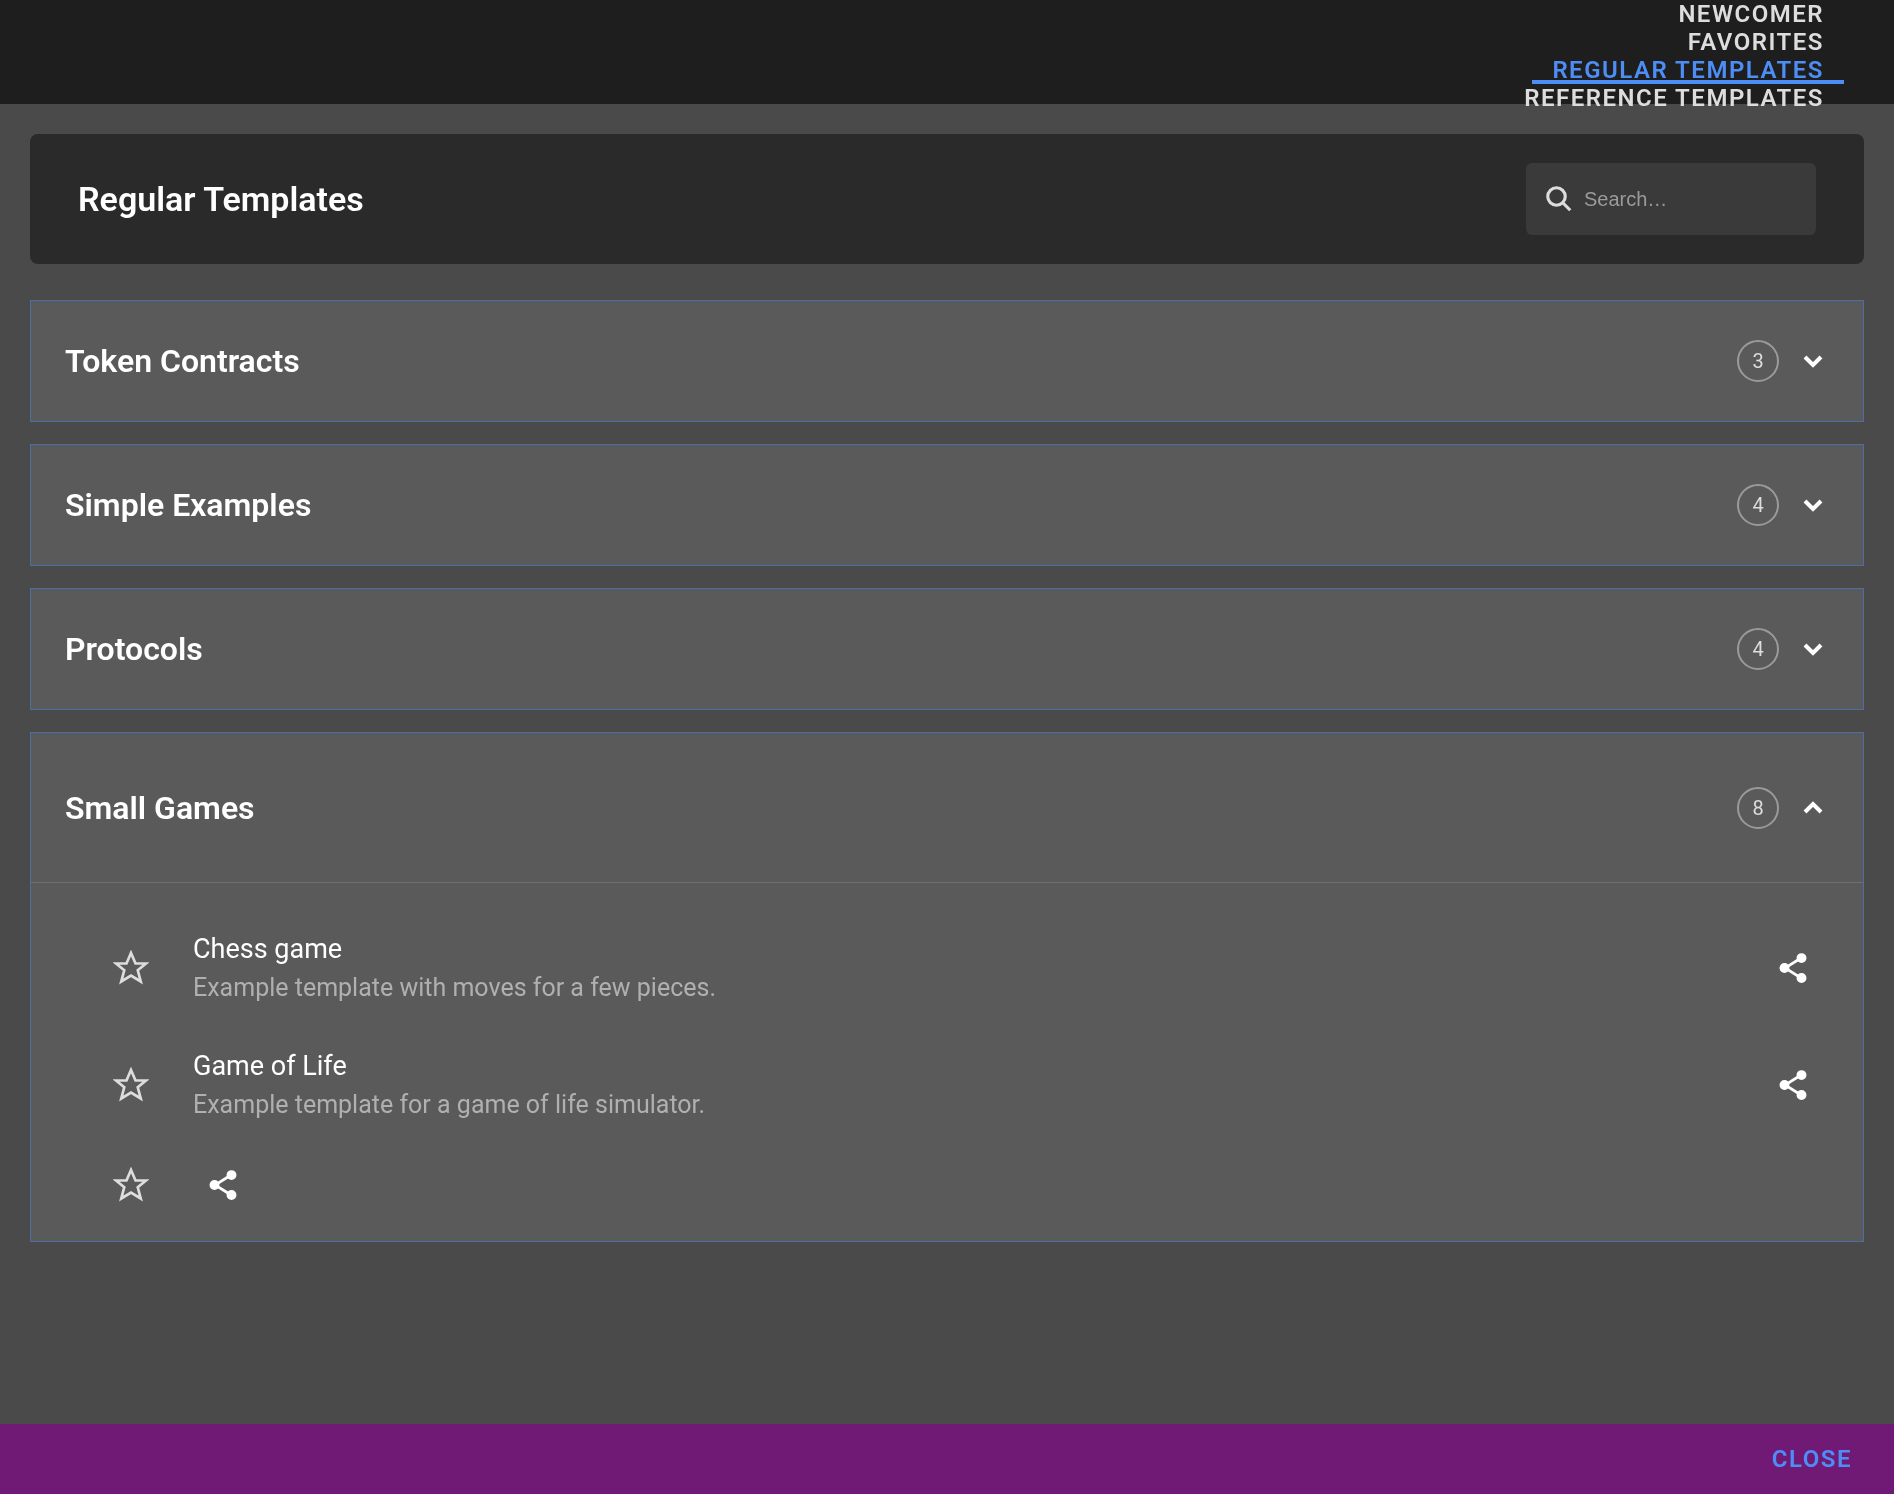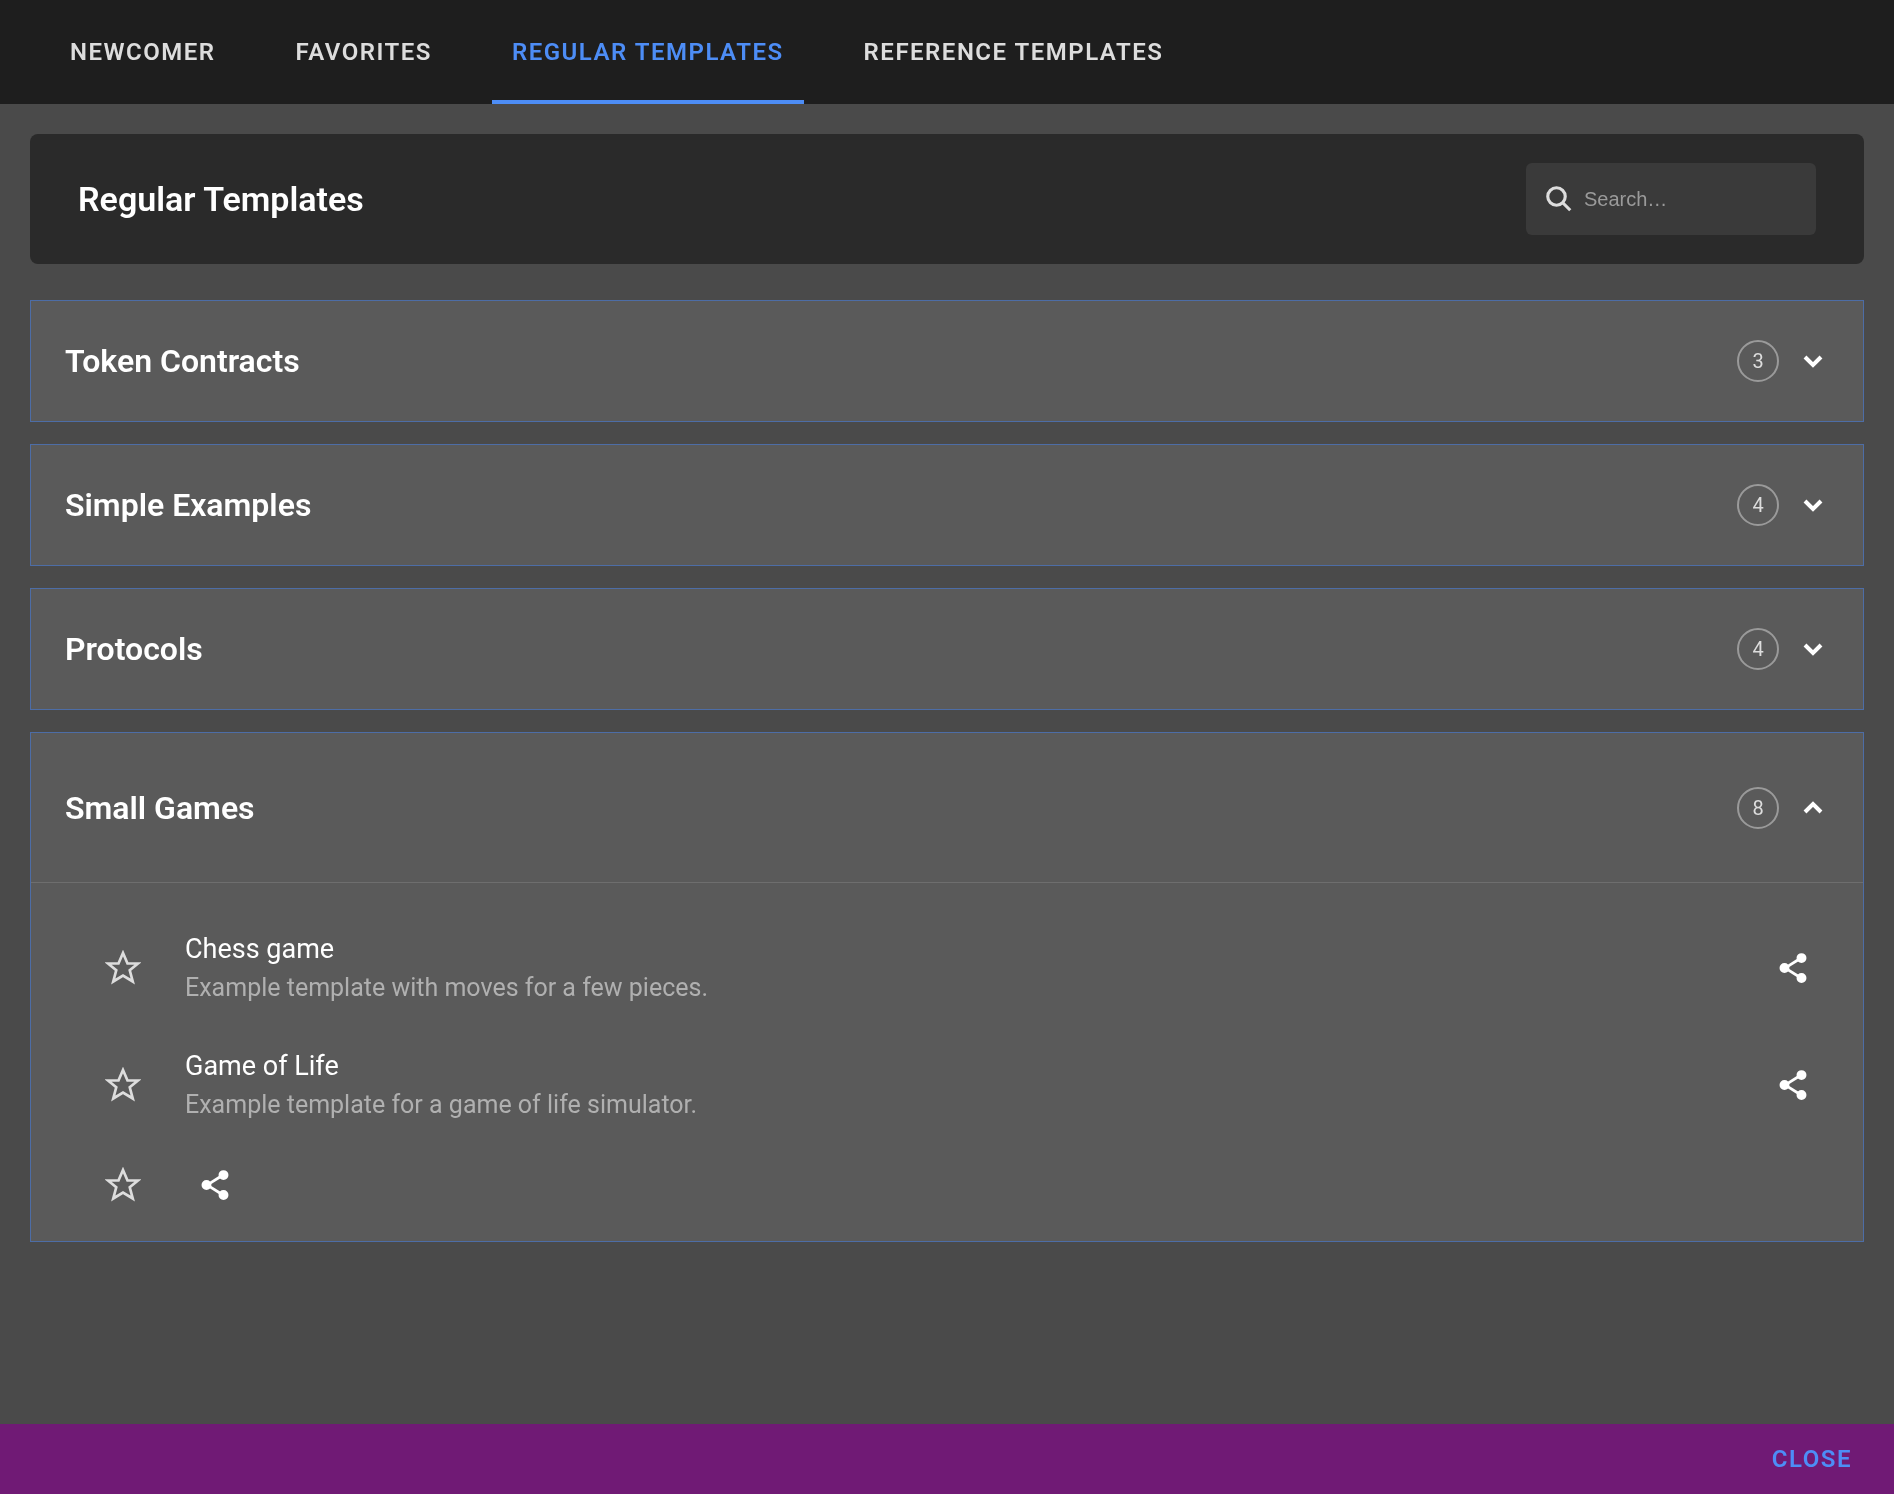--- a/index.html
+++ b/index.html
@@ -8,22 +8,23 @@
     height: 1494px;
     background: #4a4a4a;
     font-family: -apple-system, BlinkMacSystemFont, "Segoe UI", Roboto, Helvetica, Arial, sans-serif;
     color: #fff;
     overflow: hidden;
   }
   .top-bar {
     background: #1e1e1e;
     height: 104px;
     display: flex;
-    align-items: center;
+    align-items: flex-end;
     padding: 0 30px;
+    flex-direction: column;
   }
   .tab {
     padding: 0 40px;
     height: 100%;
     display: flex;
     align-items: center;
     font-size: 24px;
     font-weight: 600;
     letter-spacing: 1.5px;
     color: #ddd;
@@ -118,21 +119,21 @@
     display: flex;
     align-items: center;
     justify-content: center;
     font-size: 20px;
     color: #ddd;
   }
   .chevron {
     display: inline-block;
   }
   .template-list {
-    padding: 30px 0 10px 4px;
+    padding: 30px 0 10px 12px;
   }
   .template-item {
     display: flex;
     align-items: center;
     padding: 20px 40px 28px 70px;
     cursor: pointer;
   }
   .star-col {
     width: 80px;
     display: flex;

